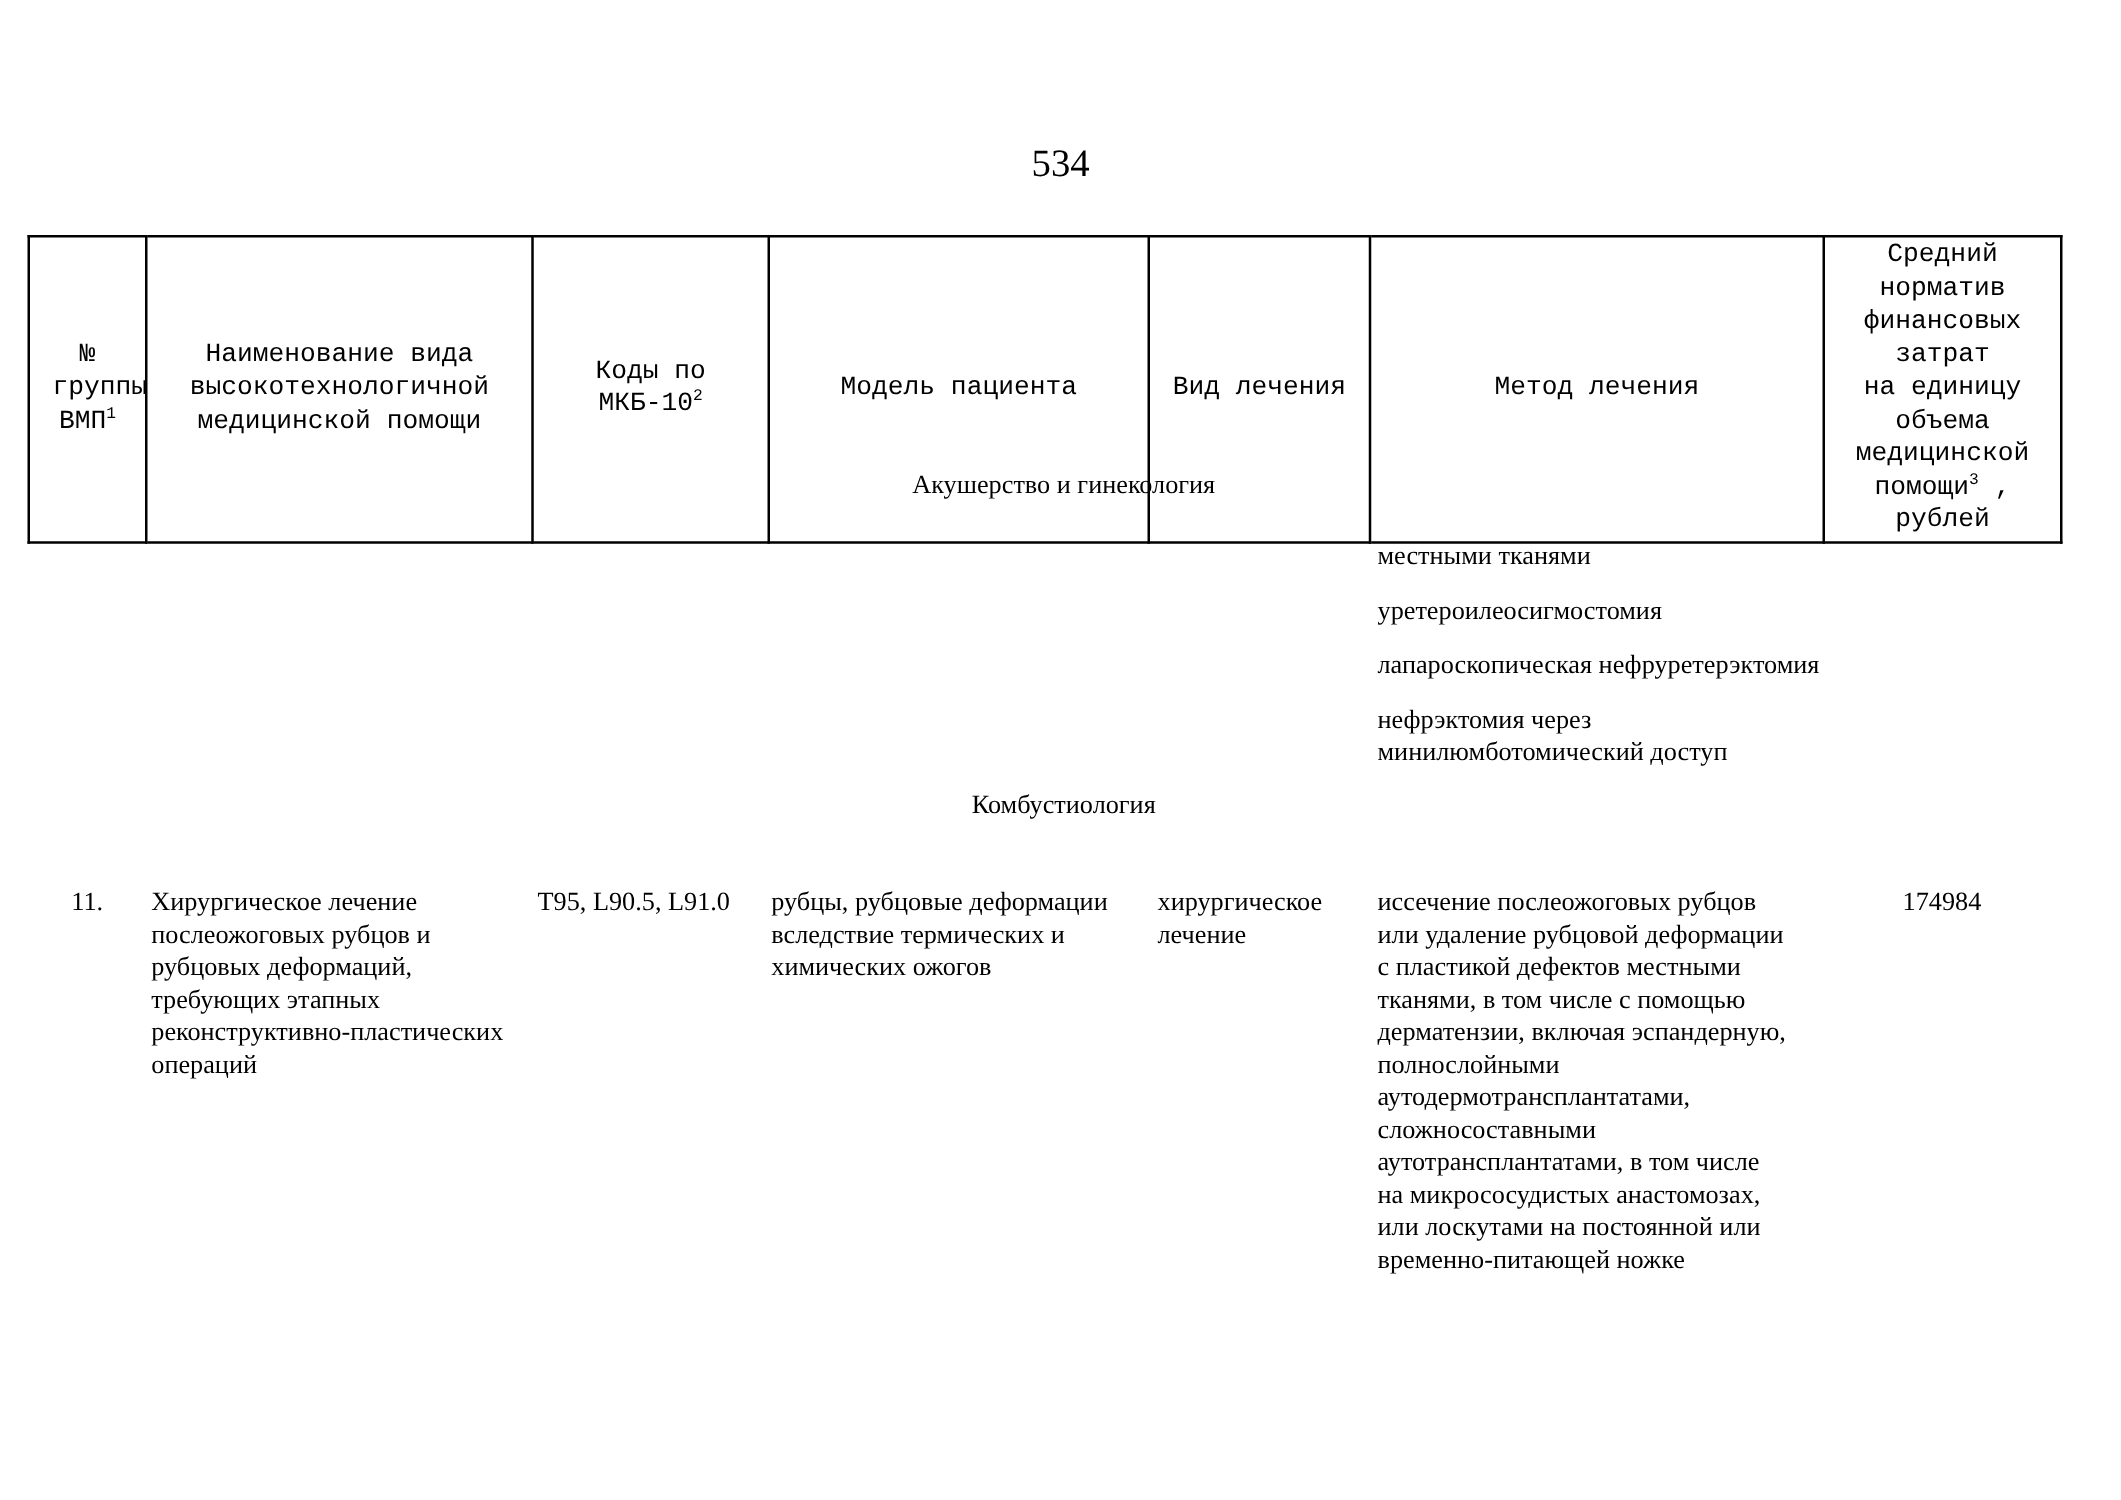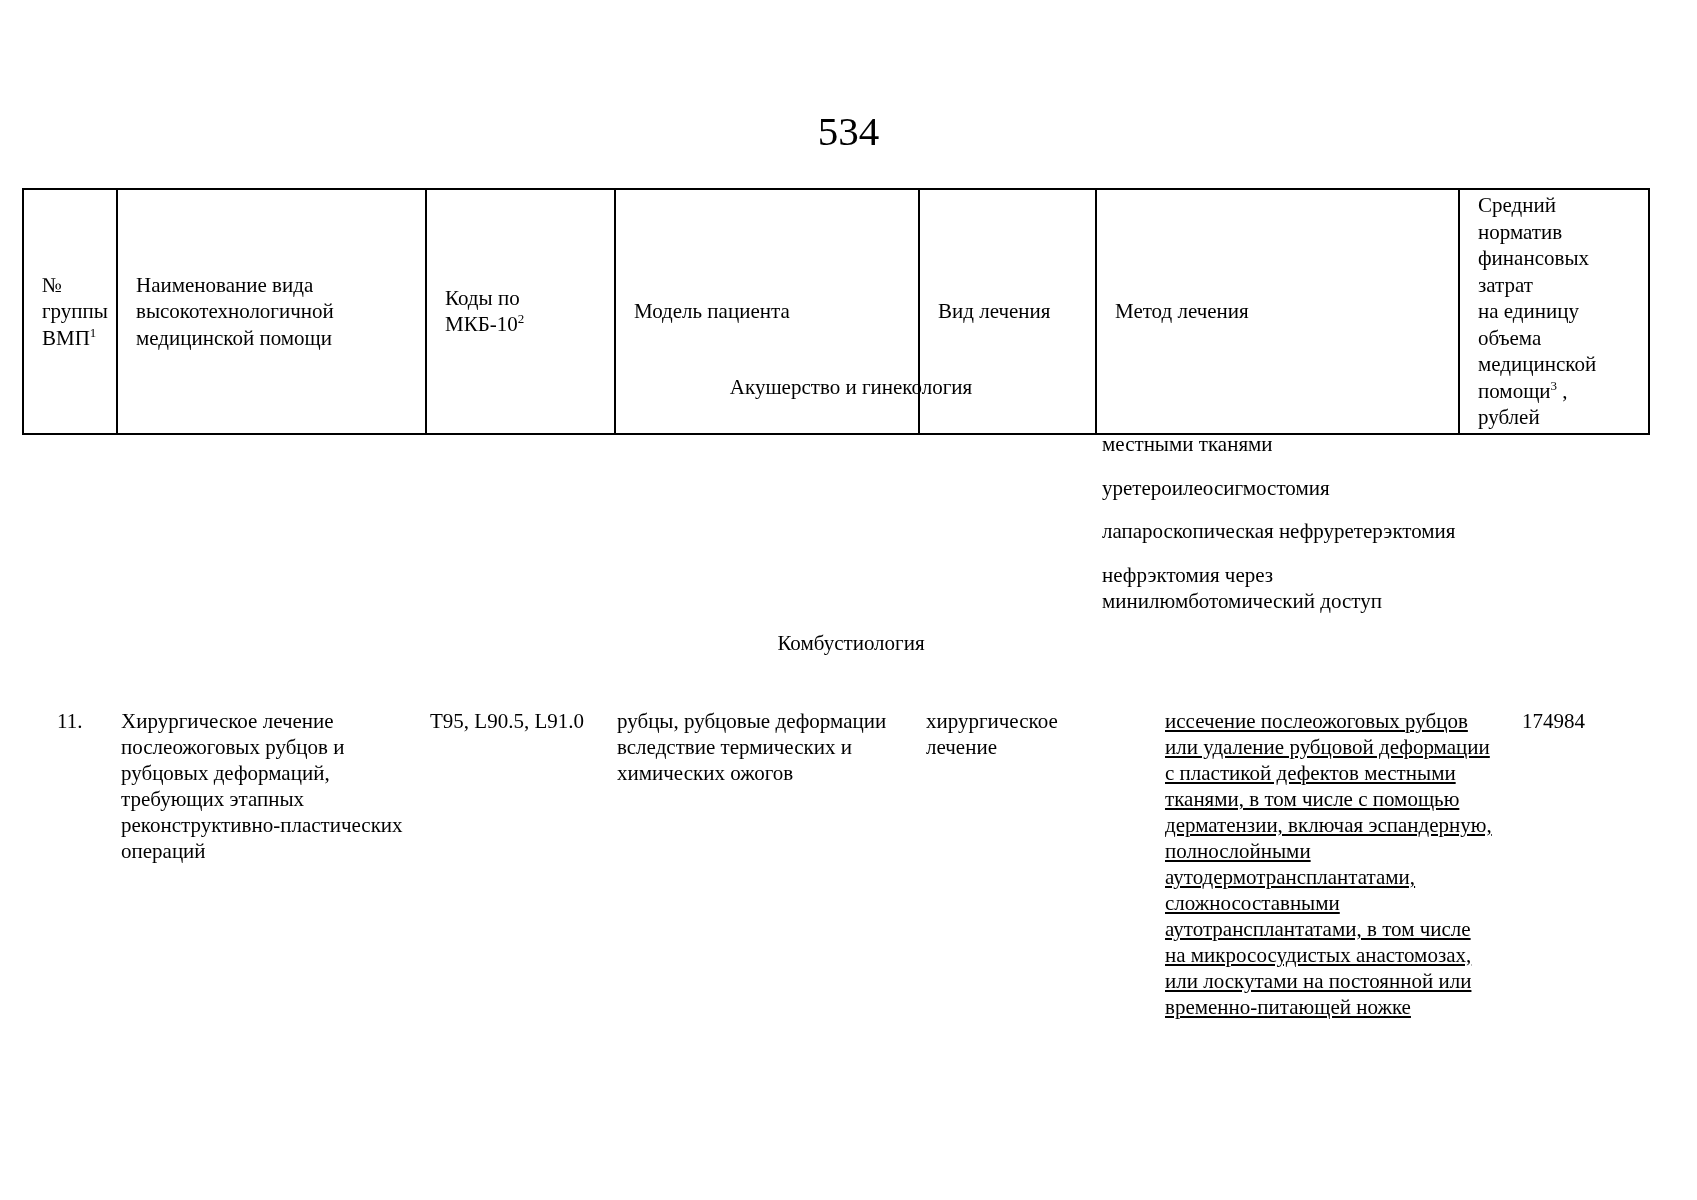--- a/index.html
+++ b/index.html
@@ -15,40 +15,41 @@
     font-family: "Liberation Serif", "DejaVu Serif", serif;
     color: #000000;
     overflow: hidden;
   }
   .page-number {
     position: absolute;
     top: 112px;
     left: 0;
     width: 1697px;
     text-align: center;
-    font-size: 41px;
+    font-size: 31px;
     line-height: 38px;
   }
   table.care-table {
     position: absolute;
     top: 188px;
     left: 22px;
     width: 1626px;
     height: 143px;
     border-collapse: collapse;
     table-layout: fixed;
   }
   table.care-table th {
     border: 2px solid #000000;
     font-weight: normal;
     font-size: 21px;
     line-height: 26.5px;
-    text-align: left;
+    text-align: center;
     vertical-align: middle;
     padding: 2px 18px;
+    font-family: Liberation Mono, monospace;
   }
   .pre { white-space: pre-line; }
   sup {
     font-size: 13px;
     line-height: 0;
     vertical-align: super;
   }
   .t {
     position: absolute;
     font-size: 21px;
@@ -118,21 +119,21 @@
 рубцовых деформаций,
 требующих этапных
 реконструктивно-пластических
 операций</div>
   <div class="t" style="top:708px; left:430px;">T95, L90.5, L91.0</div>
   <div class="t" style="top:708px; left:926px; width:170px;">хирургическое
 лечение</div>
   <div class="t" style="top:708px; left:617px; width:295px;">рубцы, рубцовые деформации
 вследствие термических и
 химических ожогов</div>
-  <div class="t" style="top:708px; left:1165px; width:355px;text-decoration:underline;">иссечение послеожоговых рубцов
+  <div class="t" style="top:708px; left:1102px; width:355px;">иссечение послеожоговых рубцов
 или удаление рубцовой деформации
 с пластикой дефектов местными
 тканями, в том числе с помощью
 дерматензии, включая эспандерную,
 полнослойными
 аутодермотрансплантатами,
 сложносоставными
 аутотрансплантатами, в том числе
 на микрососудистых анастомозах,
 или лоскутами на постоянной или

